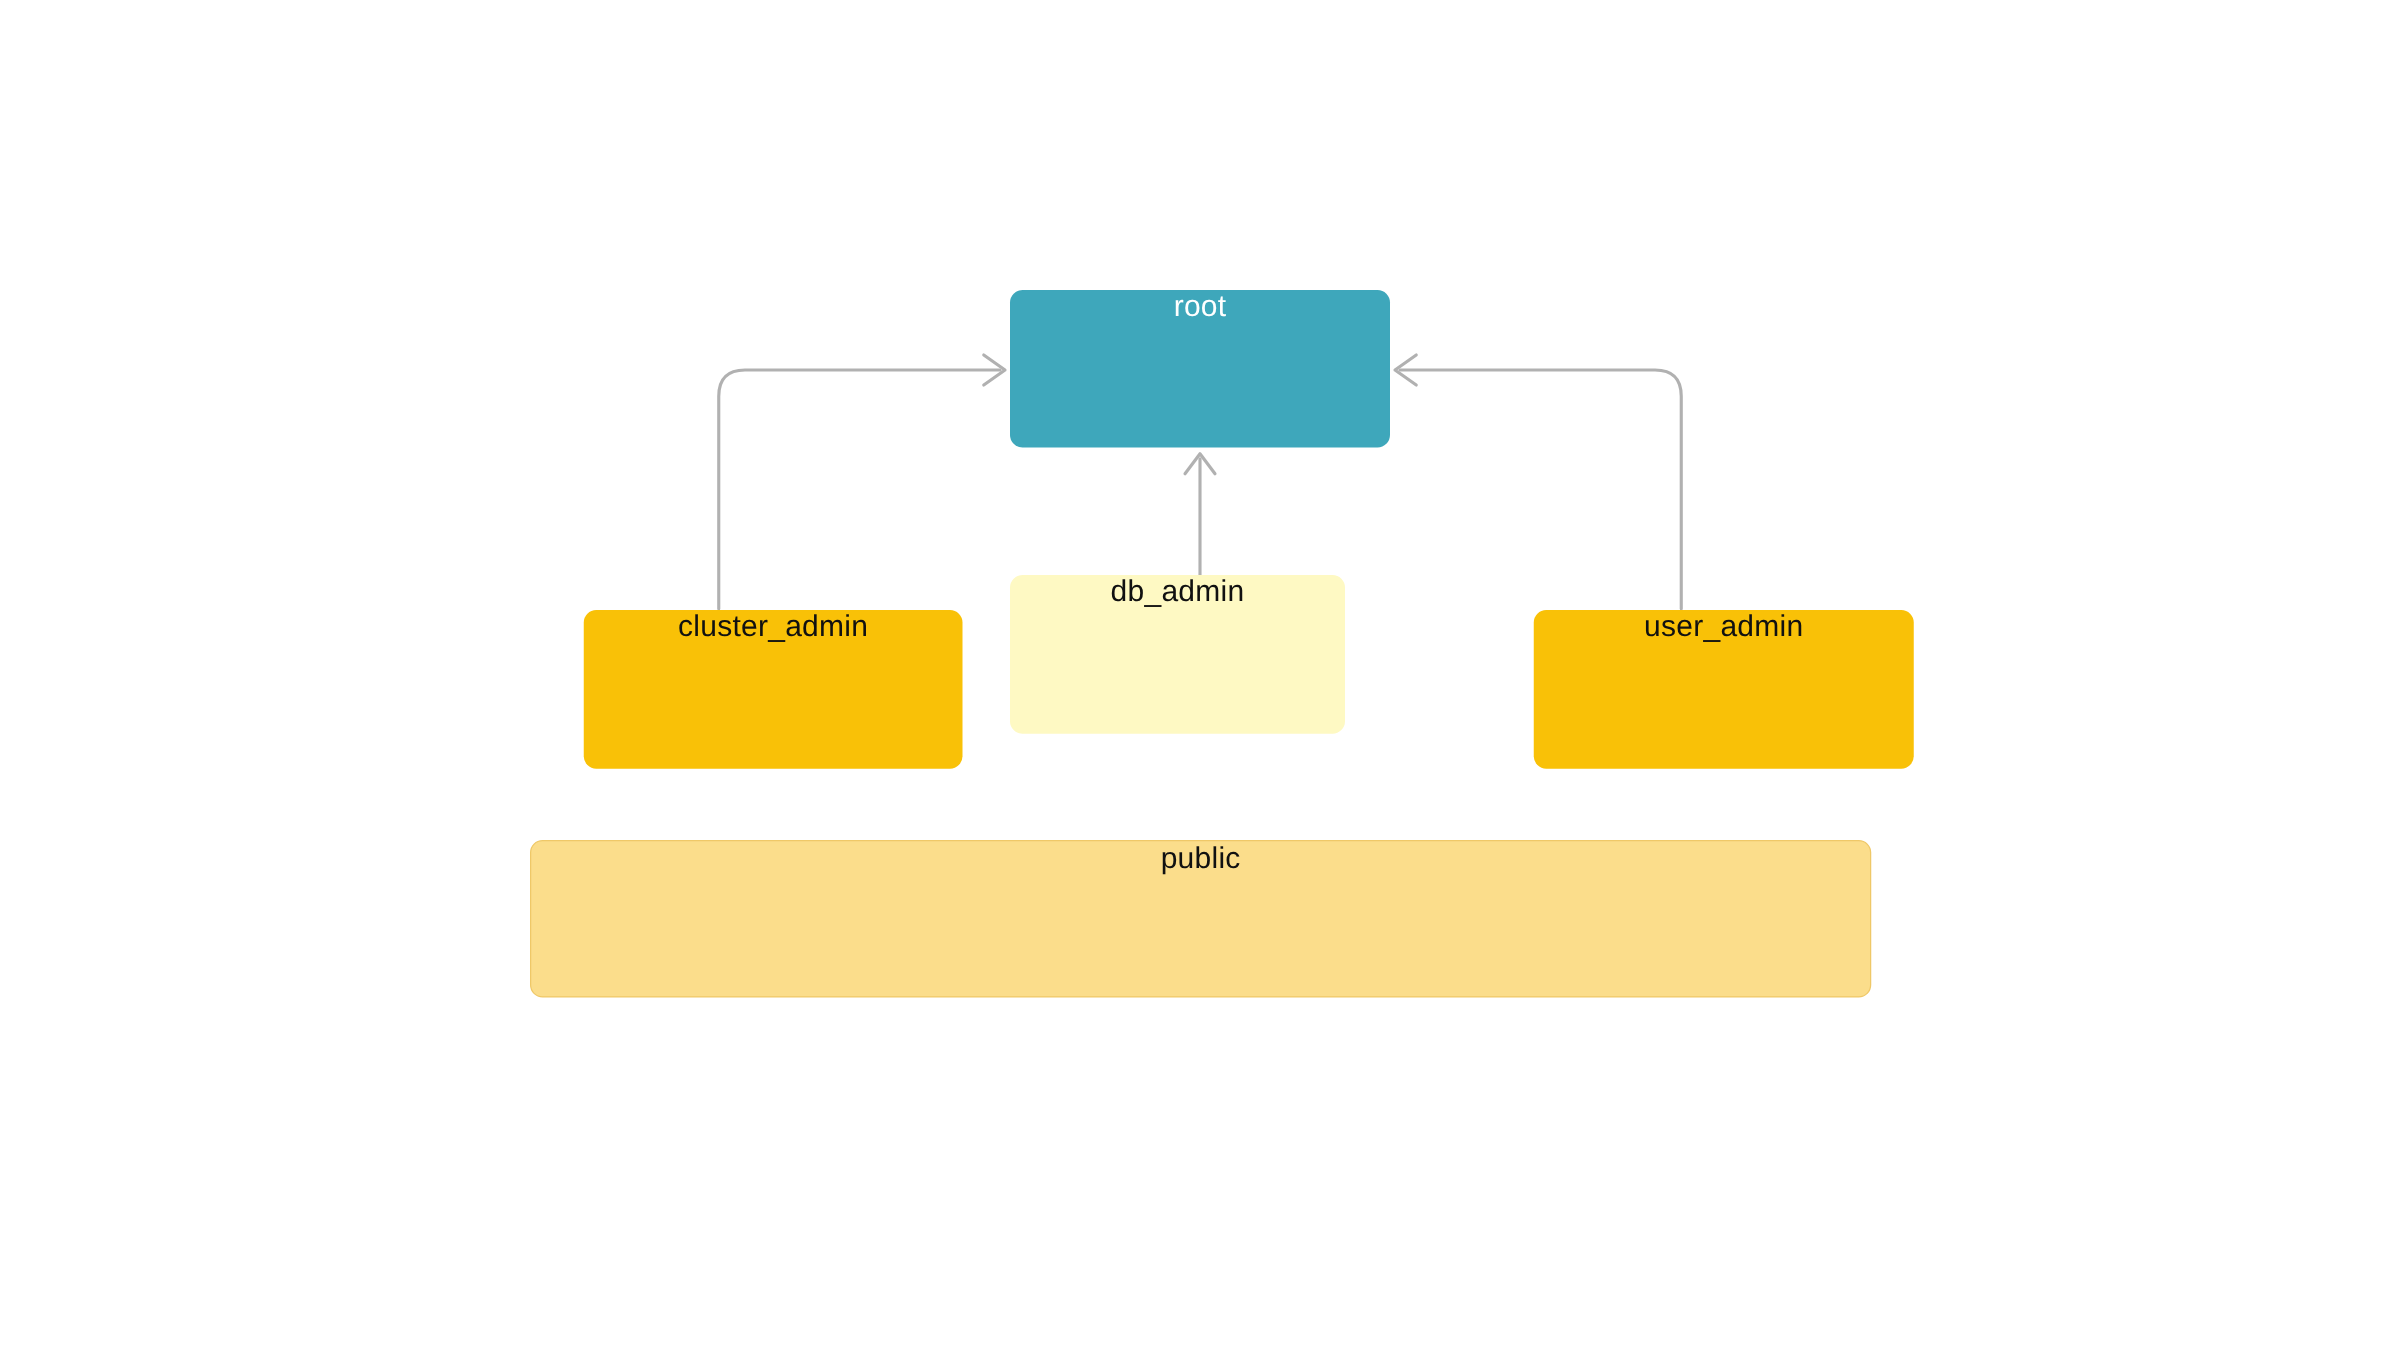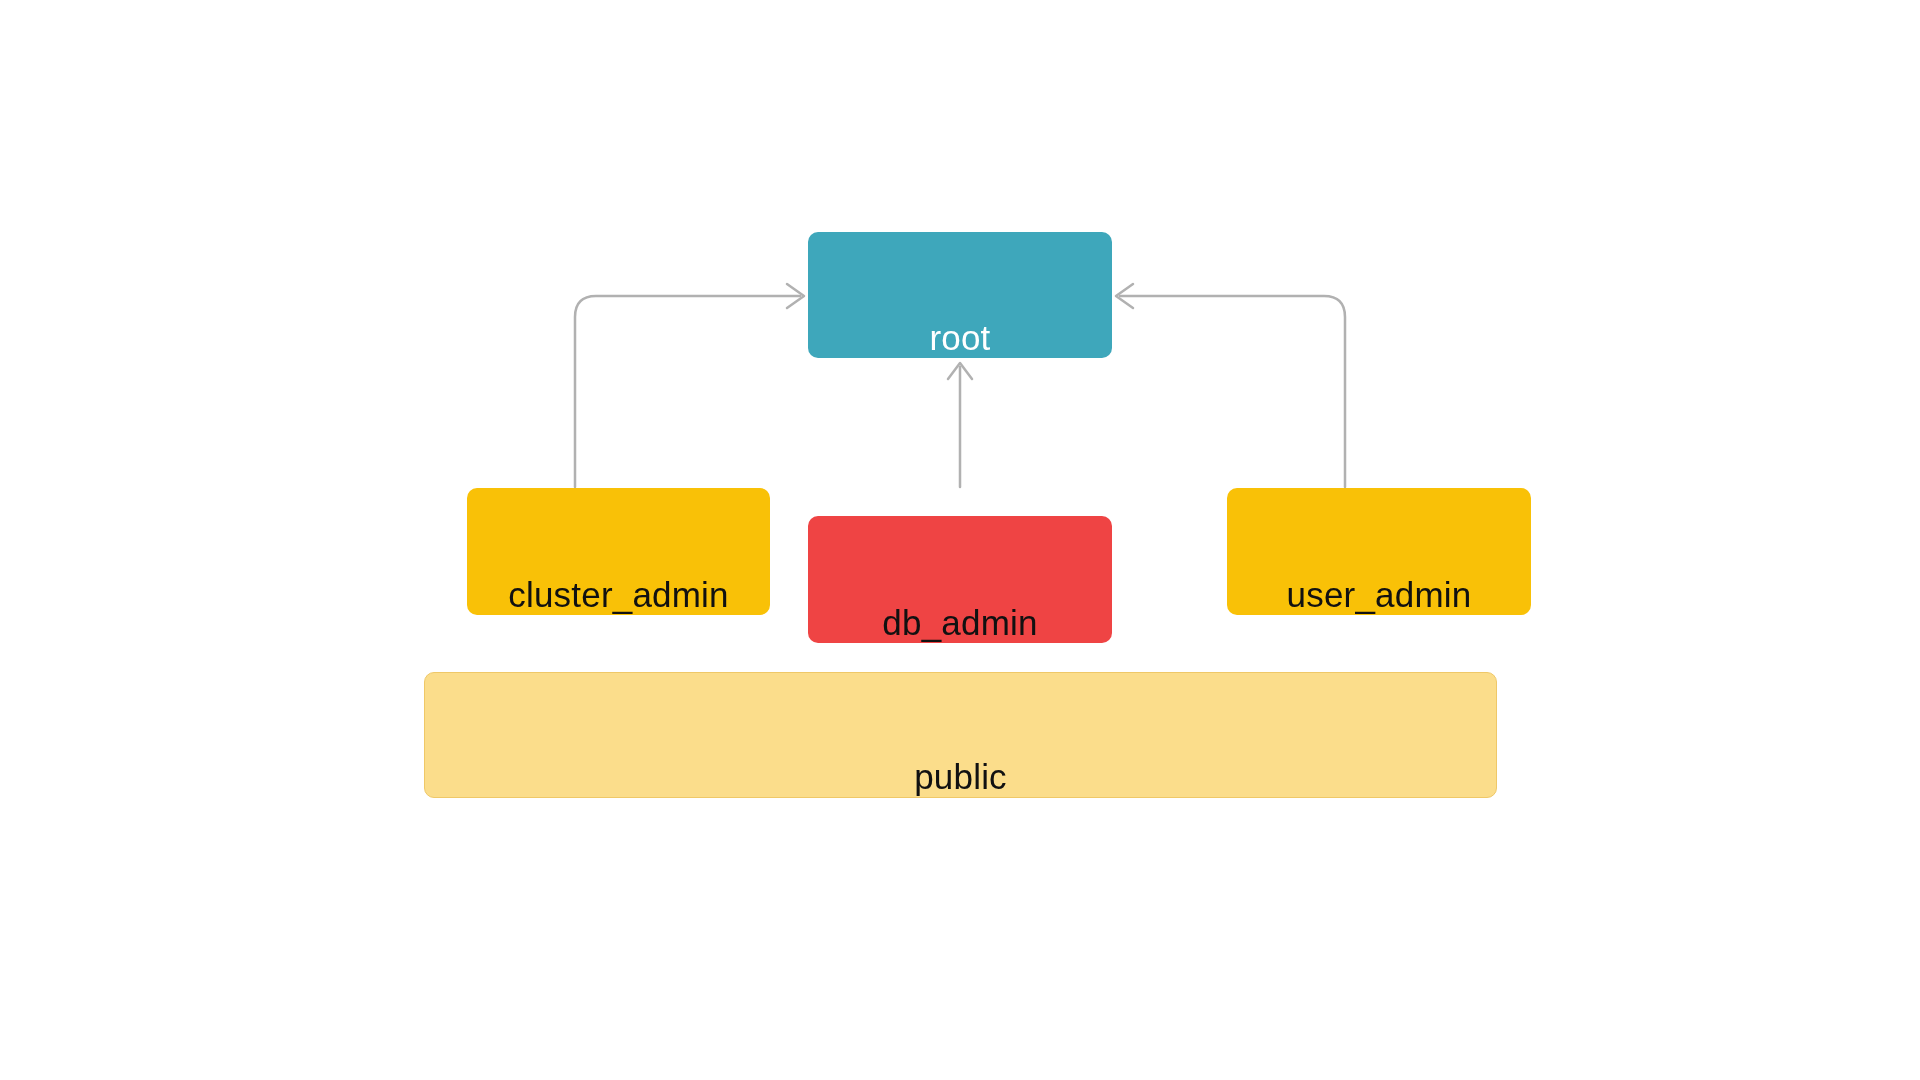--- a/index.html
+++ b/index.html
@@ -26,46 +26,46 @@
   .edges-svg path {
     fill: none;
     stroke: #b1b1b1;
     stroke-width: 2.5;
     stroke-linecap: round;
     stroke-linejoin: round;
   }
   .node {
     position: absolute;
     display: flex;
-    align-items: flex-end;
+    align-items: flex-start;
     justify-content: center;
     border-radius: 10px;
-    font-size: 35px;
+    font-size: 24px;
     font-weight: 500;
     letter-spacing: 0.2px;
     box-sizing: border-box;
   }
   .node-root {
     left: 808px; top: 232px;
     width: 304px; height: 126px;
     background: #3ea7bb;
     color: #ffffff;
     font-weight: 400;
   }
   .node-cluster-admin {
     left: 424px; top: 488px;
     width: 303px; height: 127px;
     background: #f9c107;
     color: #111111;
     margin-left: 43px;
   }
   .node-db-admin {
-    left: 808px; top: 516px;
-    width: 304px; height: 127px;
-    background: #ef4444;
+    left: 808px; top: 460px;
+    width: 268px; height: 127px;
+    background: #fef9c3;
     color: #111111;
   }
   .node-user-admin {
     left: 1193px; top: 488px;
     width: 304px; height: 127px;
     background: #f9c107;
     color: #111111;
     margin-left: 34px;
   }
   .node-public {

